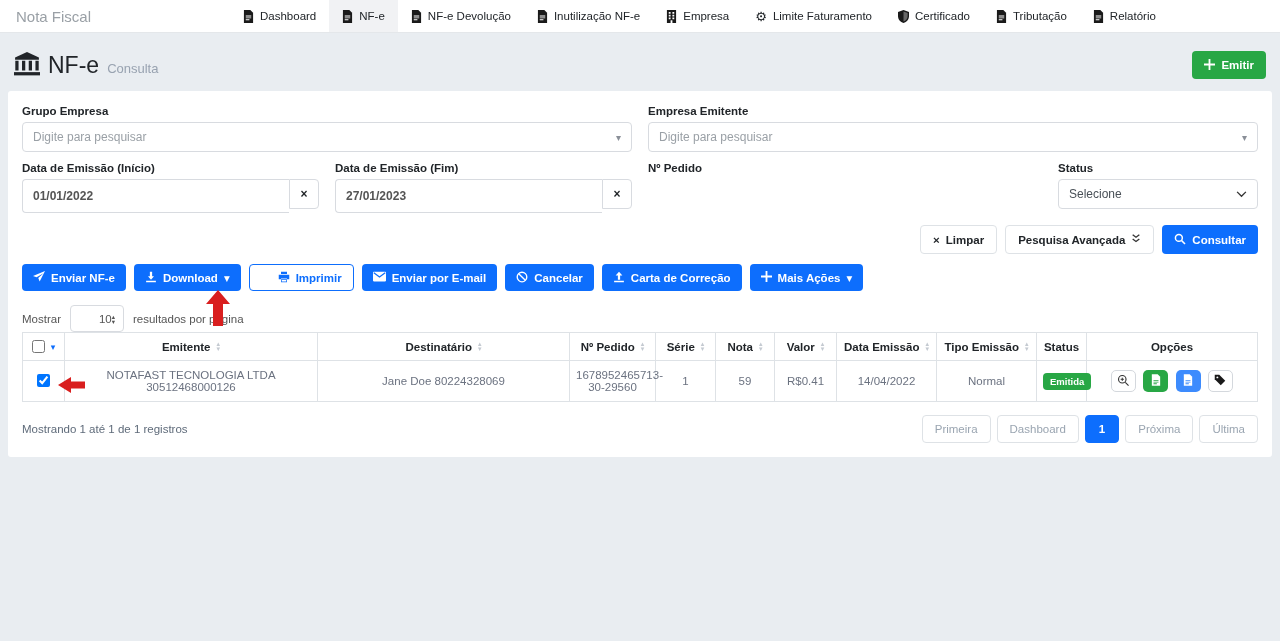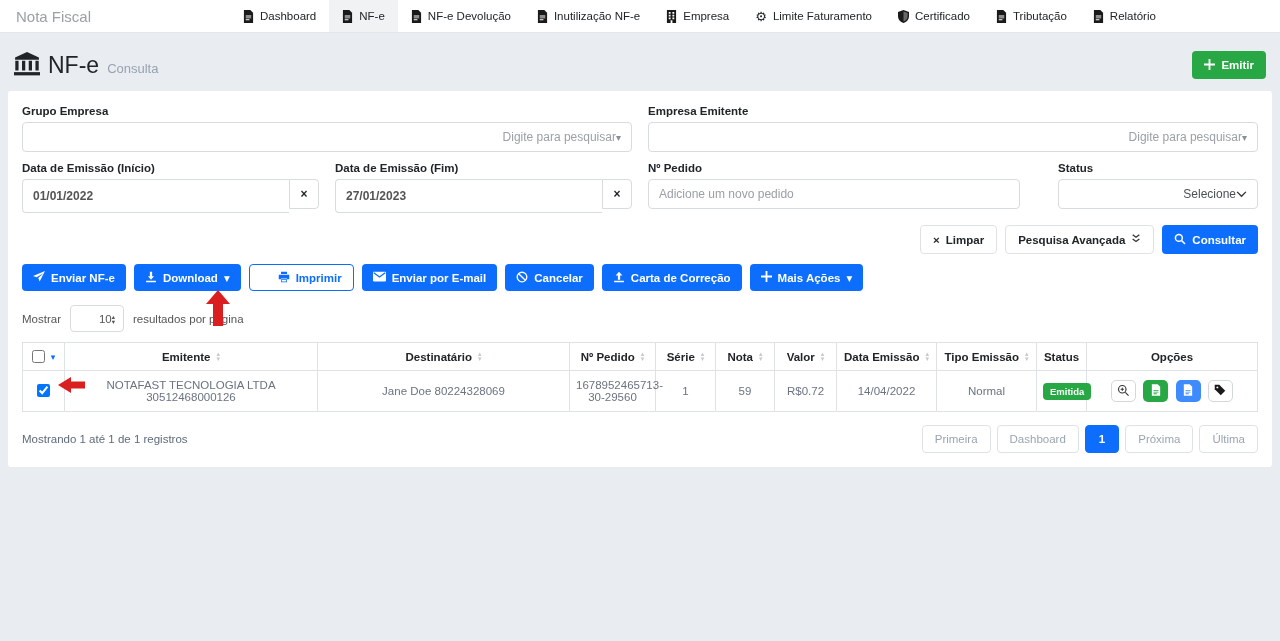--- a/index.html
+++ b/index.html
@@ -20,42 +20,42 @@
   .page-header { display:flex; align-items:center; padding:18px 14px 12px 14px; }
   .page-title { font-size:23px; font-weight:400; margin-left:8px; }
   .page-subtitle { font-size:13px; color:#98a2b0; margin-left:8px; margin-top:7px; }
   .btn { border:none; border-radius:4px; cursor:pointer; font-family:inherit; display:inline-flex; align-items:center; gap:6px; }
   .btn-emit { margin-left:auto; background:#28a745; color:#fff; font-size:11.5px; font-weight:700; height:28px; padding:0 12px; }
   
   .card { margin:0 8px; background:#fff; border-radius:3px; padding:14px; position:relative; }
   .f-label { display:block; font-size:11.5px; font-weight:700; color:#212529; margin-bottom:5px; }
   .row1 { display:flex; gap:16px; margin-bottom:10px; }
   .row1 > div { flex:1; }
-  .selectbox { height:30px; border:1px solid #d8dbe0; border-radius:4px; display:flex; align-items:center; justify-content:flex-end; padding:0 10px; font-size:12px; color:#9aa0a6; background:#fff; cursor:pointer; }
+  .selectbox { height:30px; border:1px solid #d8dbe0; border-radius:4px; display:flex; align-items:center; justify-content:space-between; padding:0 10px; font-size:12px; color:#9aa0a6; background:#fff; cursor:pointer; }
   .selectbox .caret { color:#8a8f98; font-size:10px; }
   .row2 { display:flex; gap:16px; margin-bottom:12px; }
   .w-date { width:297px; }
   .w-pedido { width:372px; }
   .w-status { width:200px; margin-left:auto; }
   .input-group { display:flex; }
   .input-group input { flex:1; height:30px; border:1px solid #d8dbe0; border-right:none; border-radius:4px 0 0 4px; padding:16px 10px; font-size:12px; color:#555; font-family:inherit; outline:none;font-weight:bold; }
   .input-clear { width:30px; height:30px; border:1px solid #d8dbe0; border-radius:0 4px 4px 0; background:#fff; font-weight:700; font-size:12px; color:#212529; cursor:pointer; }
   .text-input { width:100%; height:30px; border:1px solid #d8dbe0; border-radius:4px; padding:0 10px; font-size:12px; color:#555; font-family:inherit; outline:none; }
   .text-input::placeholder, .input-group input::placeholder { color:#9aa0a6; }
   .status-select { color:#495057; }
   .filter-actions { display:flex; justify-content:flex-end; gap:8px; margin-bottom:10px; }
   .btn-light { background:#fff; border:1px solid #dee2e6; color:#212529; font-size:11.5px; font-weight:600; height:29px; padding:0 12px; }
   .btn-primary { background:#0d6efd; color:#fff; font-size:11.5px; font-weight:700; height:29px; padding:0 12px; }
   .x-glyph { font-weight:700; }
   
   .action-row { display:flex; gap:8px; margin-bottom:14px; }
   .btn-act { background:#0d6efd; color:#fff; font-size:11.5px; font-weight:700; height:27px; padding:0 11px; }
   .btn-act.outline { background:#fff; color:#0d6efd; border:1px solid #0d6efd;padding-left:28px; }
   
-  .page-size { display:flex; align-items:center; gap:9px; font-size:11.5px; color:#555; margin-bottom:10px; }
+  .page-size { display:flex; align-items:center; gap:9px; font-size:11.5px; color:#555; }
   .size-select { width:54px; height:27px; border:1px solid #d8dbe0; border-radius:4px; display:flex; align-items:center; justify-content:flex-end; padding:0 8px; color:#555; cursor:pointer; }
   .spinner { display:flex; flex-direction:column; font-size:6.5px; line-height:5px; color:#555; }
   
   table { width:100%; border-collapse:collapse; table-layout:fixed; }
   th, td { border:1px solid #dee2e6; text-align:center; vertical-align:middle; }
   th { font-size:11.5px; font-weight:600; color:#212529; height:28px; padding:2px 4px; }
   td { font-size:11.5px; color:#6b7280; height:41px; padding:2px 6px; }
   .th-inner { display:flex; align-items:center; justify-content:center; gap:6px; }
   .sort { display:flex; flex-direction:column; font-size:7px; line-height:4.5px; color:#c4cad1; }
   .hdr-check { display:flex; align-items:center; justify-content:center; gap:6px; }
@@ -213,21 +213,20 @@
     </div>
     <div class="w-date">
       <label class="f-label">Data de Emissão (Fim)</label>
       <div class="input-group">
         <input type="text" value="27/01/2023" style="">
         <button class="input-clear"><span>×</span></button>
       </div>
     </div>
     <div class="w-pedido">
       <label class="f-label">Nº Pedido</label>
-      <input class="text-input" type="text" placeholder="Adicione um novo pedido" style="">
     </div>
     <div class="w-status">
       <label class="f-label">Status</label>
       <div class="selectbox status-select">
         <span>Selecione</span>
         <span><svg width="11" height="7" viewBox="0 0 12 8" fill="none" stroke="#333" stroke-width="1.5">
               <path d="M1 1l5 5 5-5"></path>
             </svg></span>
       </div>
     </div>
@@ -432,21 +431,21 @@
     <tbody>
       <tr>
         <td>
           <input type="checkbox" checked="checked" style="">
         </td>
         <td>NOTAFAST TECNOLOGIA LTDA 30512468000126</td>
         <td>Jane Doe 80224328069</td>
         <td>1678952465713-30-29560</td>
         <td>1</td>
         <td>59</td>
-        <td>R$0.72</td>
+        <td>R$0.41</td>
         <td>14/04/2022</td>
         <td>Normal</td>
         <td>
           <span class="badge">Emitida</span>
         </td>
         <td>
           <span class="opt-btn opt-outline">
             <span><svg width="13" height="13" viewBox="0 0 16 16">
                   <circle cx="6.5" cy="6.5" r="4.6" fill="none" stroke="#333" stroke-width="1.4"></circle>
                   <path d="M10.2 10.2l4 4" stroke="#333" stroke-width="1.4"></path>

